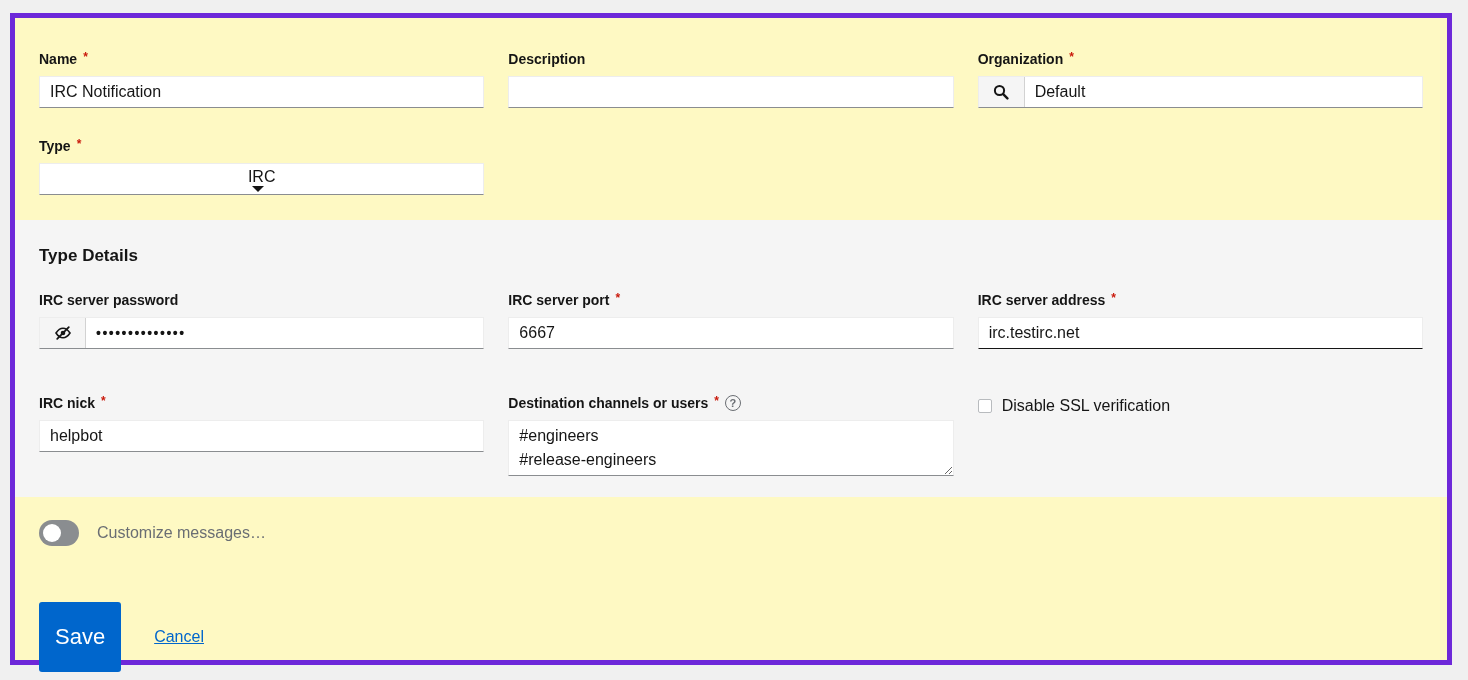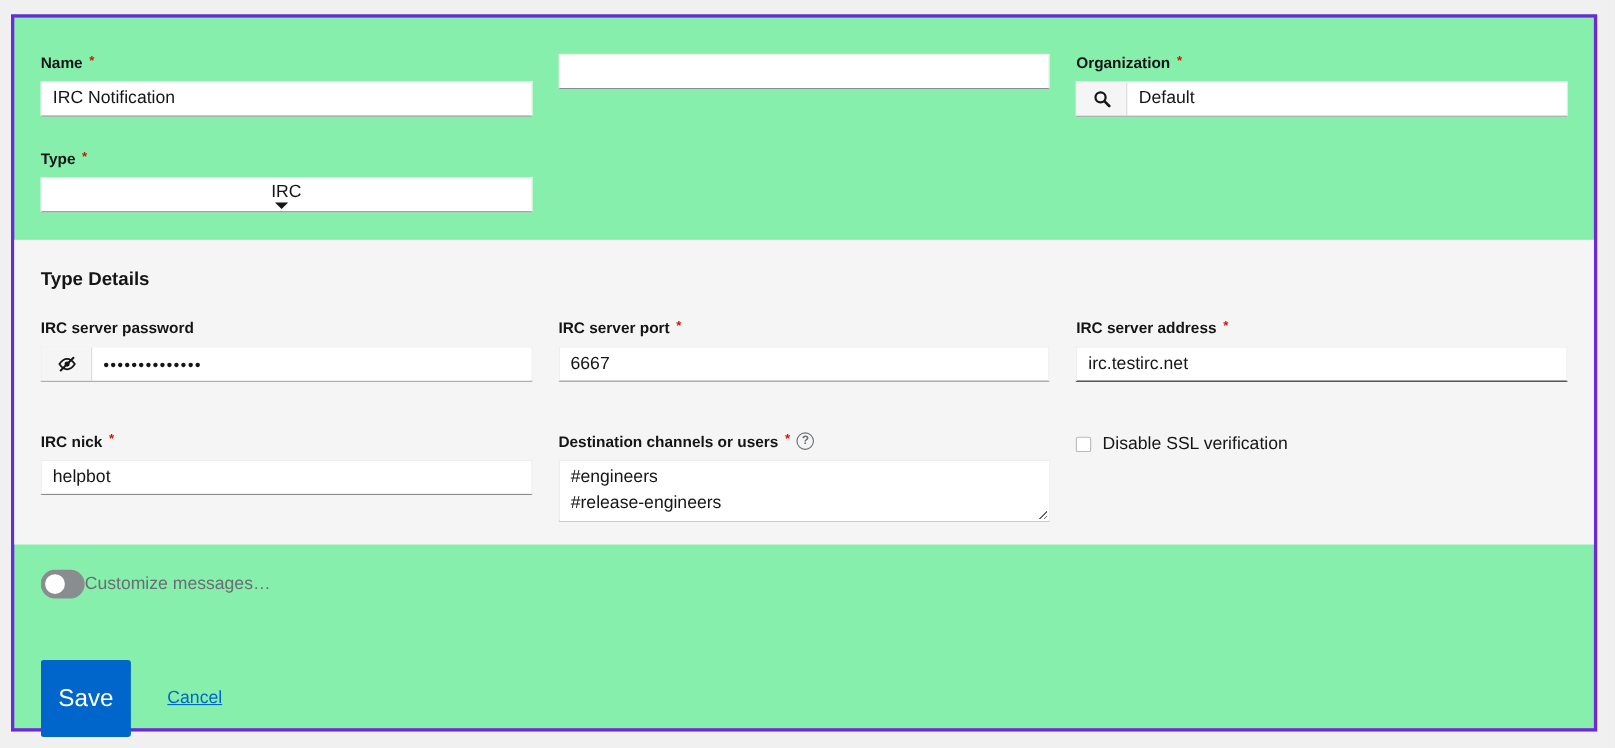--- a/index.html
+++ b/index.html
@@ -7,22 +7,22 @@
     width: 1468px; height: 680px;
     font-family: "Liberation Sans", sans-serif;
     background: #f0f0f0;
     overflow: hidden;
     color: #151515;
   }
   .card {
     position: absolute;
     left: 10px; top: 13px;
     width: 1442px; height: 652px;
-    background: #86efac;
-    border: 3px solid #6d28d9;
+    background: #fef9c3;
+    border: 5px solid #6d28d9;
   }
   .top-section { padding: 33px 24px 0 24px; }
   .grid3 {
     display: grid;
     grid-template-columns: repeat(3, 1fr);
     column-gap: 24px;
     row-gap: 30px;
     align-items: start;
   }
   .field-label {
@@ -123,21 +123,21 @@
     width: 14px; height: 14px;
     border: 1px solid #b8bbbe;
     border-radius: 2px;
     background: #fff;
     appearance: none;
     cursor: pointer;
   }
   .checkbox-label { font-size: 16px; color: #151515; cursor: pointer; }
   .toggle-section {
     padding: 23px 24px 0 24px;
-    display: flex; align-items: center; 
+    display: flex; align-items: center; gap: 18px;
   }
   .switch {
     width: 40px; height: 26px;
     background: #8a8d90;
     border-radius: 13px;
     position: relative;
     cursor: pointer;
     flex: 0 0 auto;
   }
   .switch .knob {
@@ -183,20 +183,23 @@
 
       <div>
         <div class="field-label">
           <span>Name</span>
           <span class="req">*</span>
         </div>
         <input class="text-input" type="text" value="IRC Notification" style="">
       </div>
 
       <div>
+        <div class="field-label">
+          <span>Description</span>
+        </div>
         <input class="text-input" type="text" value="" style="">
       </div>
 
       <div>
         <div class="field-label">
           <span>Organization</span>
           <span class="req">*</span>
         </div>
         <div class="input-group dark-bottom">
           <button class="group-btn">

